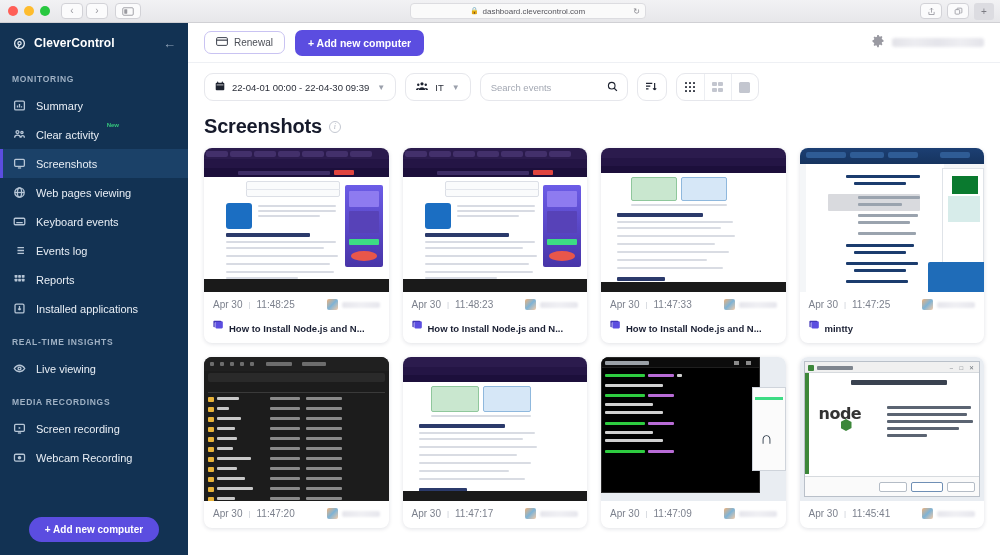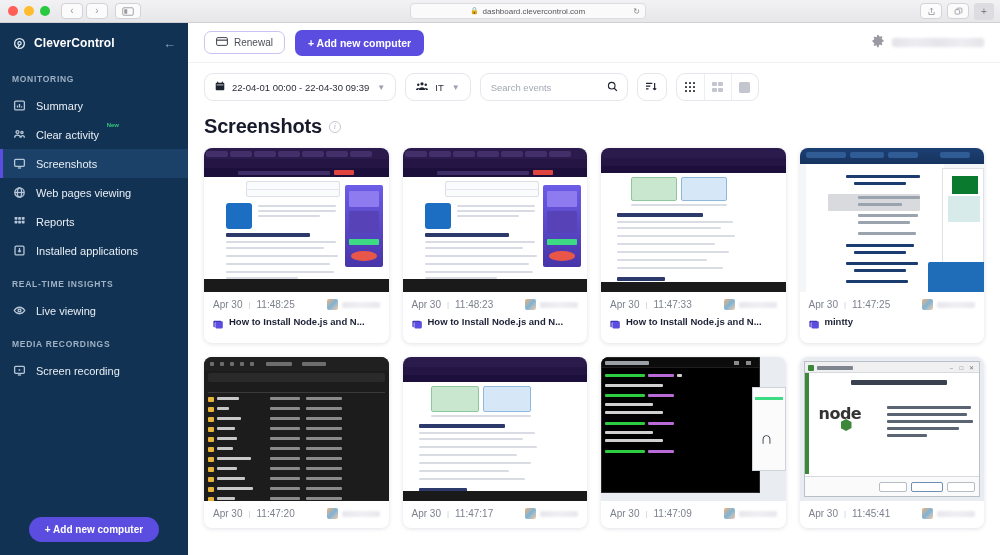--- a/index.html
+++ b/index.html
@@ -163,21 +163,21 @@
   .meta-avatar {
     width: 11px; height: 11px; border-radius: 2px; overflow: hidden;
     background: linear-gradient(135deg,#f0b27a,#7fb3d5,#f5cba7);
     filter: blur(.4px);
   }
   .meta-username {
     width: 38px; height: 6px; border-radius: 2px;
     background: linear-gradient(90deg,#e6e6ec,#f0f0f4,#e7e7ed);
     filter: blur(1.1px);
   }
-  .meta-title { display: flex; align-items: flex-start; gap: 5px; margin-top: 6px; }
+  .meta-title { display: flex; align-items: flex-end; gap: 5px; margin-top: 6px; }
   .app-ico svg { width: 11px; height: 11px; }
   .meta-app { font-size: 9.5px; color: #1b2034; font-weight: 600;
     white-space: nowrap; overflow: hidden; text-overflow: ellipsis; }
 
   
   .sc { position: absolute; inset: 0; }
   
   .tb-dark { position:absolute; inset:0; background:#fff; }
   .tb-dark .chrome { position:absolute;top:0;left:0;right:0;height:11px;background:#2b1b4d; }
   .tb-dark .chrome .t { position:absolute;top:2.5px;height:6px;border-radius:2px;background:#43306b; }
@@ -359,20 +359,37 @@
       <svg viewBox="0 0 16 16">
           <circle cx="8" cy="8" r="5.8"></circle>
           <ellipse cx="8" cy="8" rx="2.6" ry="5.8"></ellipse>
           <path d="M2.4 8h11.2"></path>
         </svg>
     </span>
     <span class="sb-label">Web pages viewing</span>
   </div>
   <div class="sb-item">
     <span class="sb-ico">
+      <svg viewBox="0 0 16 16">
+          <rect x="1.5" y="4" width="13" height="8" rx="1.3"></rect>
+          <path d="M4 6.5h.01M6.5 6.5h.01M9 6.5h.01M11.5 6.5h.01M4 9.5h8"></path>
+        </svg>
+    </span>
+    <span class="sb-label">Keyboard events</span>
+  </div>
+  <div class="sb-item">
+    <span class="sb-ico">
+      <svg viewBox="0 0 16 16">
+          <path d="M2.5 4.5h.01M2.5 8h.01M2.5 11.5h.01M5.5 4.5h8M5.5 8h8M5.5 11.5h8"></path>
+        </svg>
+    </span>
+    <span class="sb-label">Events log</span>
+  </div>
+  <div class="sb-item">
+    <span class="sb-ico">
       <svg viewBox="0 0 16 16" style="fill:#b7c6d6;stroke:none">
           <rect x="2" y="2.5" width="3.4" height="3.4" rx=".6"></rect>
           <rect x="6.4" y="2.5" width="3.4" height="3.4" rx=".6"></rect>
           <rect x="10.8" y="2.5" width="3.4" height="3.4" rx=".6"></rect>
           <rect x="2" y="7" width="3.4" height="3.4" rx=".6"></rect>
           <rect x="6.4" y="7" width="3.4" height="3.4" rx=".6"></rect>
           <rect x="10.8" y="7" width="3.4" height="3.4" rx=".6"></rect>
         </svg>
     </span>
     <span class="sb-label">Reports</span>
@@ -401,20 +418,29 @@
   <div class="sb-section">MEDIA RECORDINGS</div>
   <div class="sb-item">
     <span class="sb-ico">
       <svg viewBox="0 0 16 16">
           <rect x="2" y="3" width="12" height="8.5" rx="1.2"></rect>
           <path d="M7 5.8l2.6 1.6L7 9v-3.2z" style="fill:#b7c6d6;stroke:none"></path>
           <path d="M6 13.5h4"></path>
         </svg>
     </span>
     <span class="sb-label">Screen recording</span>
+  </div>
+  <div class="sb-item">
+    <span class="sb-ico">
+      <svg viewBox="0 0 16 16">
+          <rect x="1.8" y="4" width="12.4" height="8.5" rx="1.6"></rect>
+          <circle cx="8" cy="8.2" r="2.2" style="fill:#b7c6d6;stroke:none"></circle>
+        </svg>
+    </span>
+    <span class="sb-label">Webcam Recording</span>
   </div>
 
   <div class="sb-cta-wrap">
     <button class="sb-cta">+ Add new computer</button>
   </div>
 </div>
 
 <div class="main">
 
   <div class="topbar">

